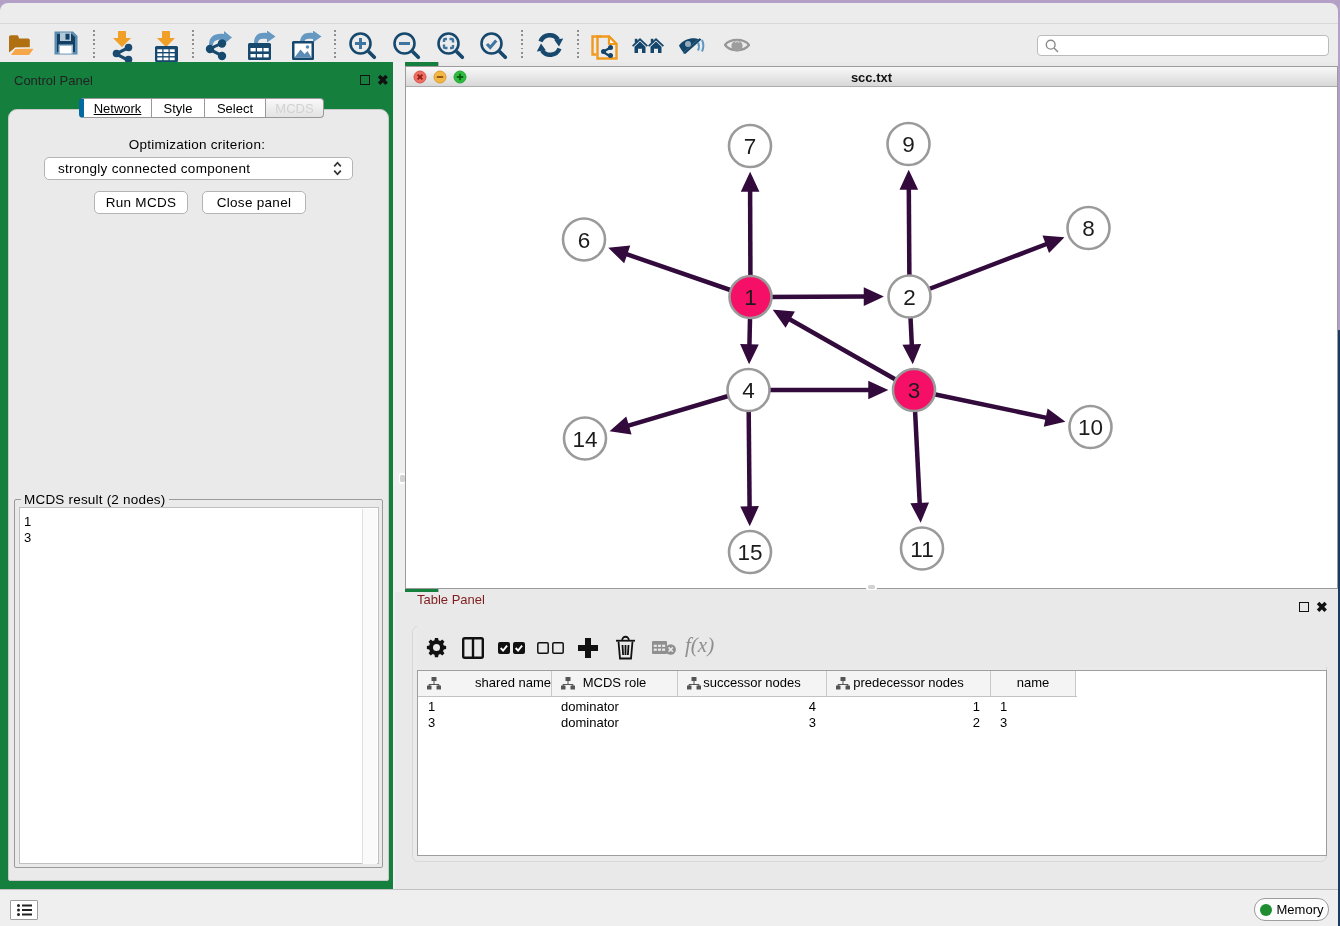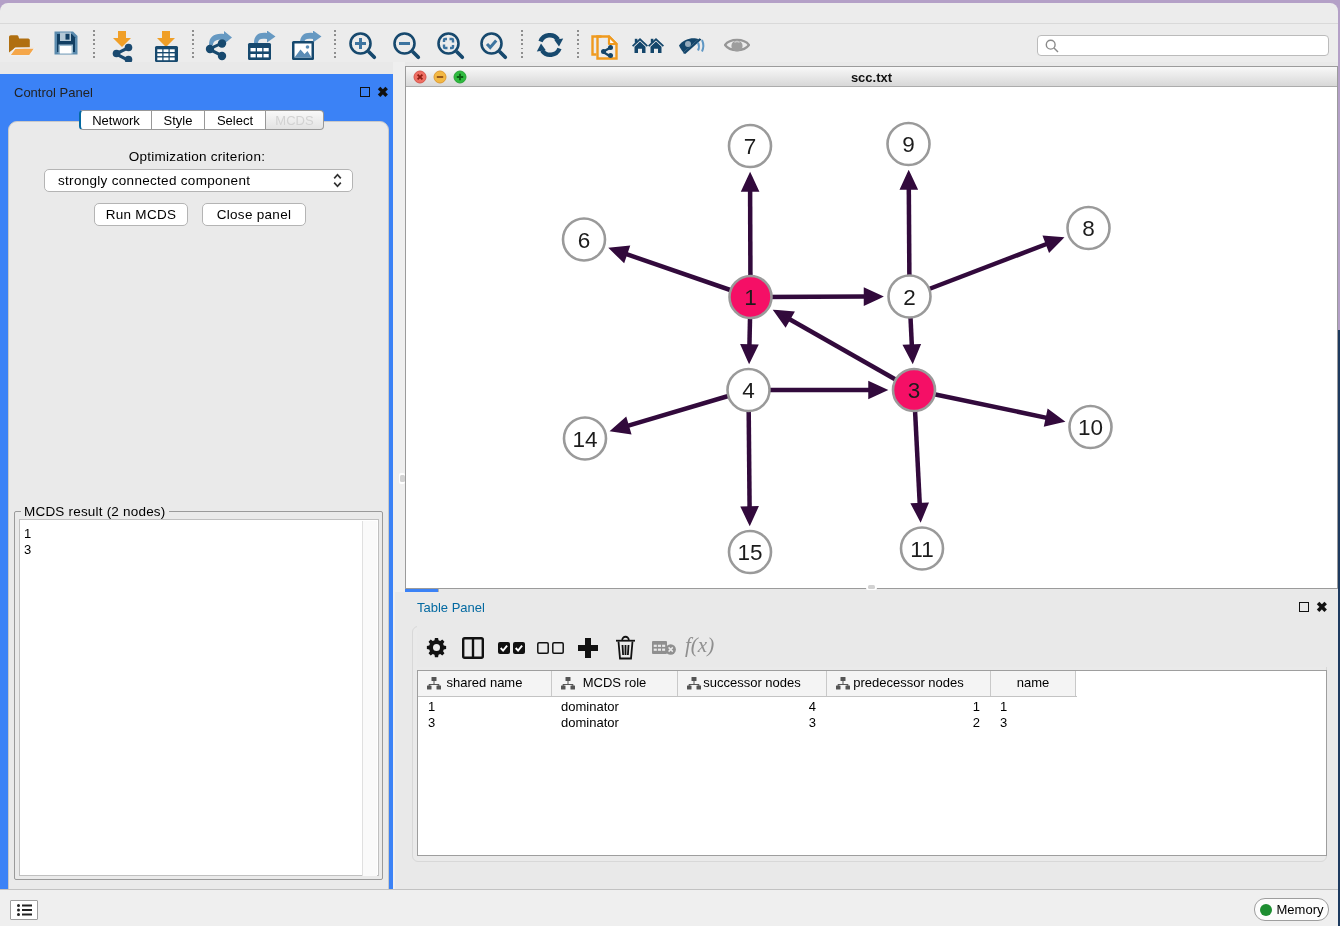--- a/index.html
+++ b/index.html
@@ -15,48 +15,48 @@
 
 
 #toolbar { position:absolute; left:0; top:20px; width:1338px; height:39px; background:#ececec; border-top:1px solid #d9d9d9; }
 .tbsep { position:absolute; top:6px; height:30px; width:2px; background:repeating-linear-gradient(#8e8e8e 0 1.8px, rgba(0,0,0,0) 1.8px 4.4px); }
 .tbi { position:absolute; top:7px; }
 #searchbox { position:absolute; left:1037px; top:11px; width:292px; height:21px; background:#fff; border:1px solid #bbb; border-radius:4px; }
 
 
 #main { position:absolute; left:0; top:59px; width:1338px; height:827px; background:#e9e9e9; }
 
-#cpanel { position:absolute; left:0; top:12px; width:439px; height:827px; border-right:1px solid #b2b2b2; background:#3b82f6; }
+#cpanel { position:absolute; left:0; top:0; width:439px; height:827px; border-right:1px solid #b2b2b2; background:#15803d; }
 #cpanel-title { position:absolute; left:14px; top:11px; font-size:13px; color:#222; }
 .float-btn { position:absolute; width:10px; height:10px; border:1.5px solid #111; }
 .close-btn { position:absolute; font-size:14px; font-weight:bold; color:#111; line-height:12px; }
 #cp-inner { position:absolute; left:8px; top:47px; width:381px; height:772px; background:#eaeaea; border:1px solid #c9c9c9; border-radius:9px 9px 2px 2px; }
 #cp-tabs { position:absolute; left:79px; top:36px; height:20px; display:flex; }
 .cptab { height:20px; font-size:13px; color:#000; background:#fff; border:1px solid #989898; border-left:none; text-align:center; line-height:19px; }
-.cptab.first { border-left:2px solid #0369a1; border-radius:4px 0 0 4px; }
+.cptab.first { border-left:5px solid #0369a1; border-radius:4px 0 0 4px;text-decoration:underline; }
 .cptab.last { border-radius:0 4px 4px 0; }
 .cptab.disabled { background:linear-gradient(#f8f8f8,#e3e3e3); color:#d2d2d2; }
 
 #opt-label { position:absolute; left:0; top:75px; width:394px; text-align:center; font-size:13.5px; letter-spacing:0.25px; color:#000; }
 #opt-select { position:absolute; left:44px; top:95px; width:309px; height:23px; background:#fff; border:1px solid #b4b4b4; border-radius:5px; font-size:13.5px; letter-spacing:0.3px; color:#000; line-height:21px; padding-left:13px; }
 .btn { position:absolute; height:23px; background:#fff; border:1px solid #b4b4b4; border-radius:5px; font-size:13.5px; letter-spacing:0.3px; color:#000; text-align:center; line-height:21px; }
 
 #fieldset { position:absolute; left:14px; top:437px; width:369px; height:369px; border:1px solid #9a9a9a; border-radius:2px; }
 #fieldset-legend { position:absolute; left:6px; top:-8px; background:#eaeaea; padding:0 3px; font-size:13.5px; letter-spacing:0.2px; color:#000; }
 #result-area { position:absolute; left:4px; top:7px; width:360px; height:357px; background:#fff; border:1px solid #c0c0c0; font-size:13px; color:#000; }
 #result-scroll { position:absolute; right:1px; top:1px; width:15px; height:355px; background:#fafafa; border-left:1px solid #e0e0e0; }
 
 
 #netwin { position:absolute; left:405px; top:4px; width:933px; height:523px; background:#fff; border:1px solid #9b9b9b;padding-left:12px; }
 #netwin-title { position:absolute; left:0; top:0; width:931px; height:20px; background:linear-gradient(#f8f8f8,#d8d8d8); border-bottom:1px solid #acacac; }
 #netwin-title .t { position:absolute; width:100%; text-align:center; top:3px; font-size:13px; font-weight:bold; color:#111; }
 
 
 #tpanel { position:absolute; left:395px; top:530px; width:943px; height:297px; background:#e9e9e9; }
-#tpanel-title { position:absolute; left:22px; top:8px; font-size:13px; color:#0369a1; }
+#tpanel-title { position:absolute; left:22px; top:0; font-size:13px; color:#7f1d1d; }
 #ttoolbar { position:absolute; left:22px; top:30px; width:910px; height:45px; background:#e9e9e9; }
 #ttable { position:absolute; left:22px; top:78px; width:910px; height:186px; background:#fff; border:1px solid #9e9e9e; }
 .thcell { position:absolute; top:0; height:25px; border-right:1px solid #c9c9c9; background:#f4f4f4; font-size:13px; color:#000; text-align:center; line-height:24px; }
 #thead-line { position:absolute; left:0; top:25px; width:659px; height:1px; background:#c3c3c3; }
 .trow { position:absolute; font-size:13px; color:#000; height:16px; line-height:16px; }
 .treeic { position:absolute; top:6px; }
 
 #ttabs { position:absolute; left:299px; top:274px; height:20px; display:flex; }
 .ttab { height:20px; font-size:13px; background:#fff; border:1px solid #989898; border-left:none; text-align:center; line-height:19px; color:#000; }
 .ttab.first { border-left:1px solid #989898; border-radius:4px 0 0 4px; background:linear-gradient(#f2f2f2,#e0e0e0); color:#c6c6c6; }
@@ -410,21 +410,21 @@
               <rect x="5.9" y="8.6" width="3.1" height="2.2"></rect>
               <rect x="10.1" y="8.6" width="3.1" height="2.2"></rect>
             </g>
           <circle cx="18.7" cy="9.5" r="5.2" fill="#8f8f8f"></circle>
           <path d="M16.6 7.4 l4.2 4.2 M20.8 7.4 l-4.2 4.2" stroke="#e9e9e9" stroke-width="1.5"></path>
         </svg>
 
         <div style="position:absolute; left:268px; top:11px; font-family:'Liberation Serif',serif; font-style:italic; font-size:21px; color:#8f8f8f;">f(x)</div>
       </div>
       <div id="ttable">
-        <div class="thcell" style="left:0; width:134px;">shared name</div>
+        <div class="thcell" style="left:0; width:134px;text-align:right;">shared name</div>
         <div class="thcell" style="left:134px; width:126px;">MCDS role</div>
         <div class="thcell" style="left:260px; width:149px;">successor nodes</div>
         <div class="thcell" style="left:409px; width:164px;">predecessor nodes</div>
         <div class="thcell" style="left:573px; width:85px;">name</div>
         <svg class="treeic" style="left:9px;" width="14" height="13" viewBox="0 0 14 13">
             <g fill="#555">
               <rect x="4.5" y="0" width="5" height="4" rx="0.5"></rect>
               <rect x="0" y="8.5" width="4.5" height="4" rx="0.5"></rect>
               <rect x="9.5" y="8.5" width="4.5" height="4" rx="0.5"></rect>
               <path d="M6.5 4 h1 v3 h-1z M2 7 h10 v1 H2z M1.7 7 h1 v2 h-1z M11.3 7 h1 v2 h-1z"></path>

